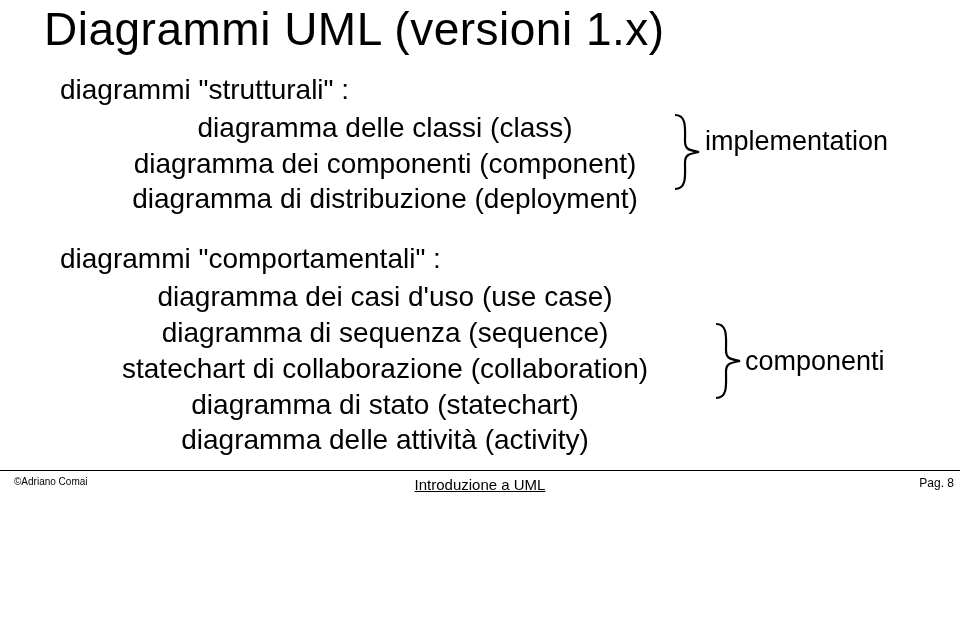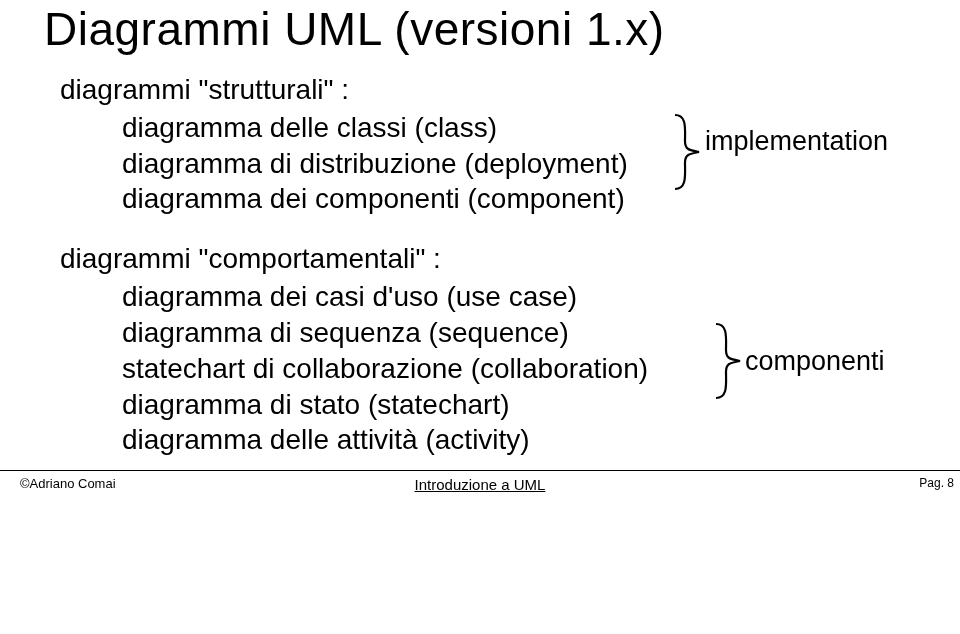--- a/index.html
+++ b/index.html
@@ -1,49 +1,49 @@
 <!DOCTYPE html>
 <html><head>
 <meta charset="utf-8">
 <style>
   * { margin: 0; padding: 0; box-sizing: border-box; }
   html, body { width: 960px; height: 634px; background: #fff; font-family: Arial, Helvetica, sans-serif; color: #000; }
   .page { width: 960px; height: 508px; position: relative; }
   .title { position: absolute; left: 44px; top: 2px; font-size: 46px; letter-spacing: 0.5px; }
   .body { position: absolute; left: 60px; top: 72px; font-size: 28px; line-height: 1.28; }
   .section-head { margin-bottom: 2px; }
-  .indent { padding-left: 62px; }
+  .indent { padding-left: 62px; text-align: center; }
   .para1 { margin-bottom: 24px; }
   .para2 { margin-bottom: 10px; }
   .label1 { position: absolute; left: 705px; top: 126px; font-size: 27px; text-align: right; }
   .label2 { position: absolute; left: 745px; top: 346px; font-size: 27px; }
 
   .brace { position: absolute; }
   .brace svg { display: block; }
   .brace path { stroke: #000; stroke-width: 2.2; fill: none; }
 
   .footer { position: absolute; left: 0; bottom: 10px; width: 960px; height: 28px; }
   .hr { position: absolute; left: 0; top: 0; width: 960px; height: 1px; background: #000; }
-  .fl { position: absolute; left: 20px; top: 6px; font-size: 13px; }
+  .fl { position: absolute; left: 14px; top: 6px; font-size: 10px; }
   .fc { position: absolute; left: 0; right: 0; top: 6px; text-align: center; font-size: 15px; text-decoration: underline; }
   .fr { position: absolute; right: 6px; top: 6px; font-size: 12px; }
 </style>
 </head>
 <body>
 
 <div class="page">
 
   <div class="title">Diagrammi UML (versioni 1.x)</div>
 
   <div class="body">
     <div class="para1">
       <div class="section-head">diagrammi "strutturali" :</div>
       <div class="indent">diagramma delle classi (class)</div>
+      <div class="indent">diagramma dei componenti (component)</div>
       <div class="indent">diagramma di distribuzione (deployment)</div>
-      <div class="indent">diagramma dei componenti (component)</div>
     </div>
     <div class="para2">
       <div class="section-head">diagrammi "comportamentali" :</div>
       <div class="indent">diagramma dei casi d'uso (use case)</div>
       <div class="indent">diagramma di sequenza (sequence)</div>
       <div class="indent">statechart di collaborazione (collaboration)</div>
       <div class="indent">diagramma di stato (statechart)</div>
       <div class="indent">diagramma delle attività (activity)</div>
     </div>
   </div>

